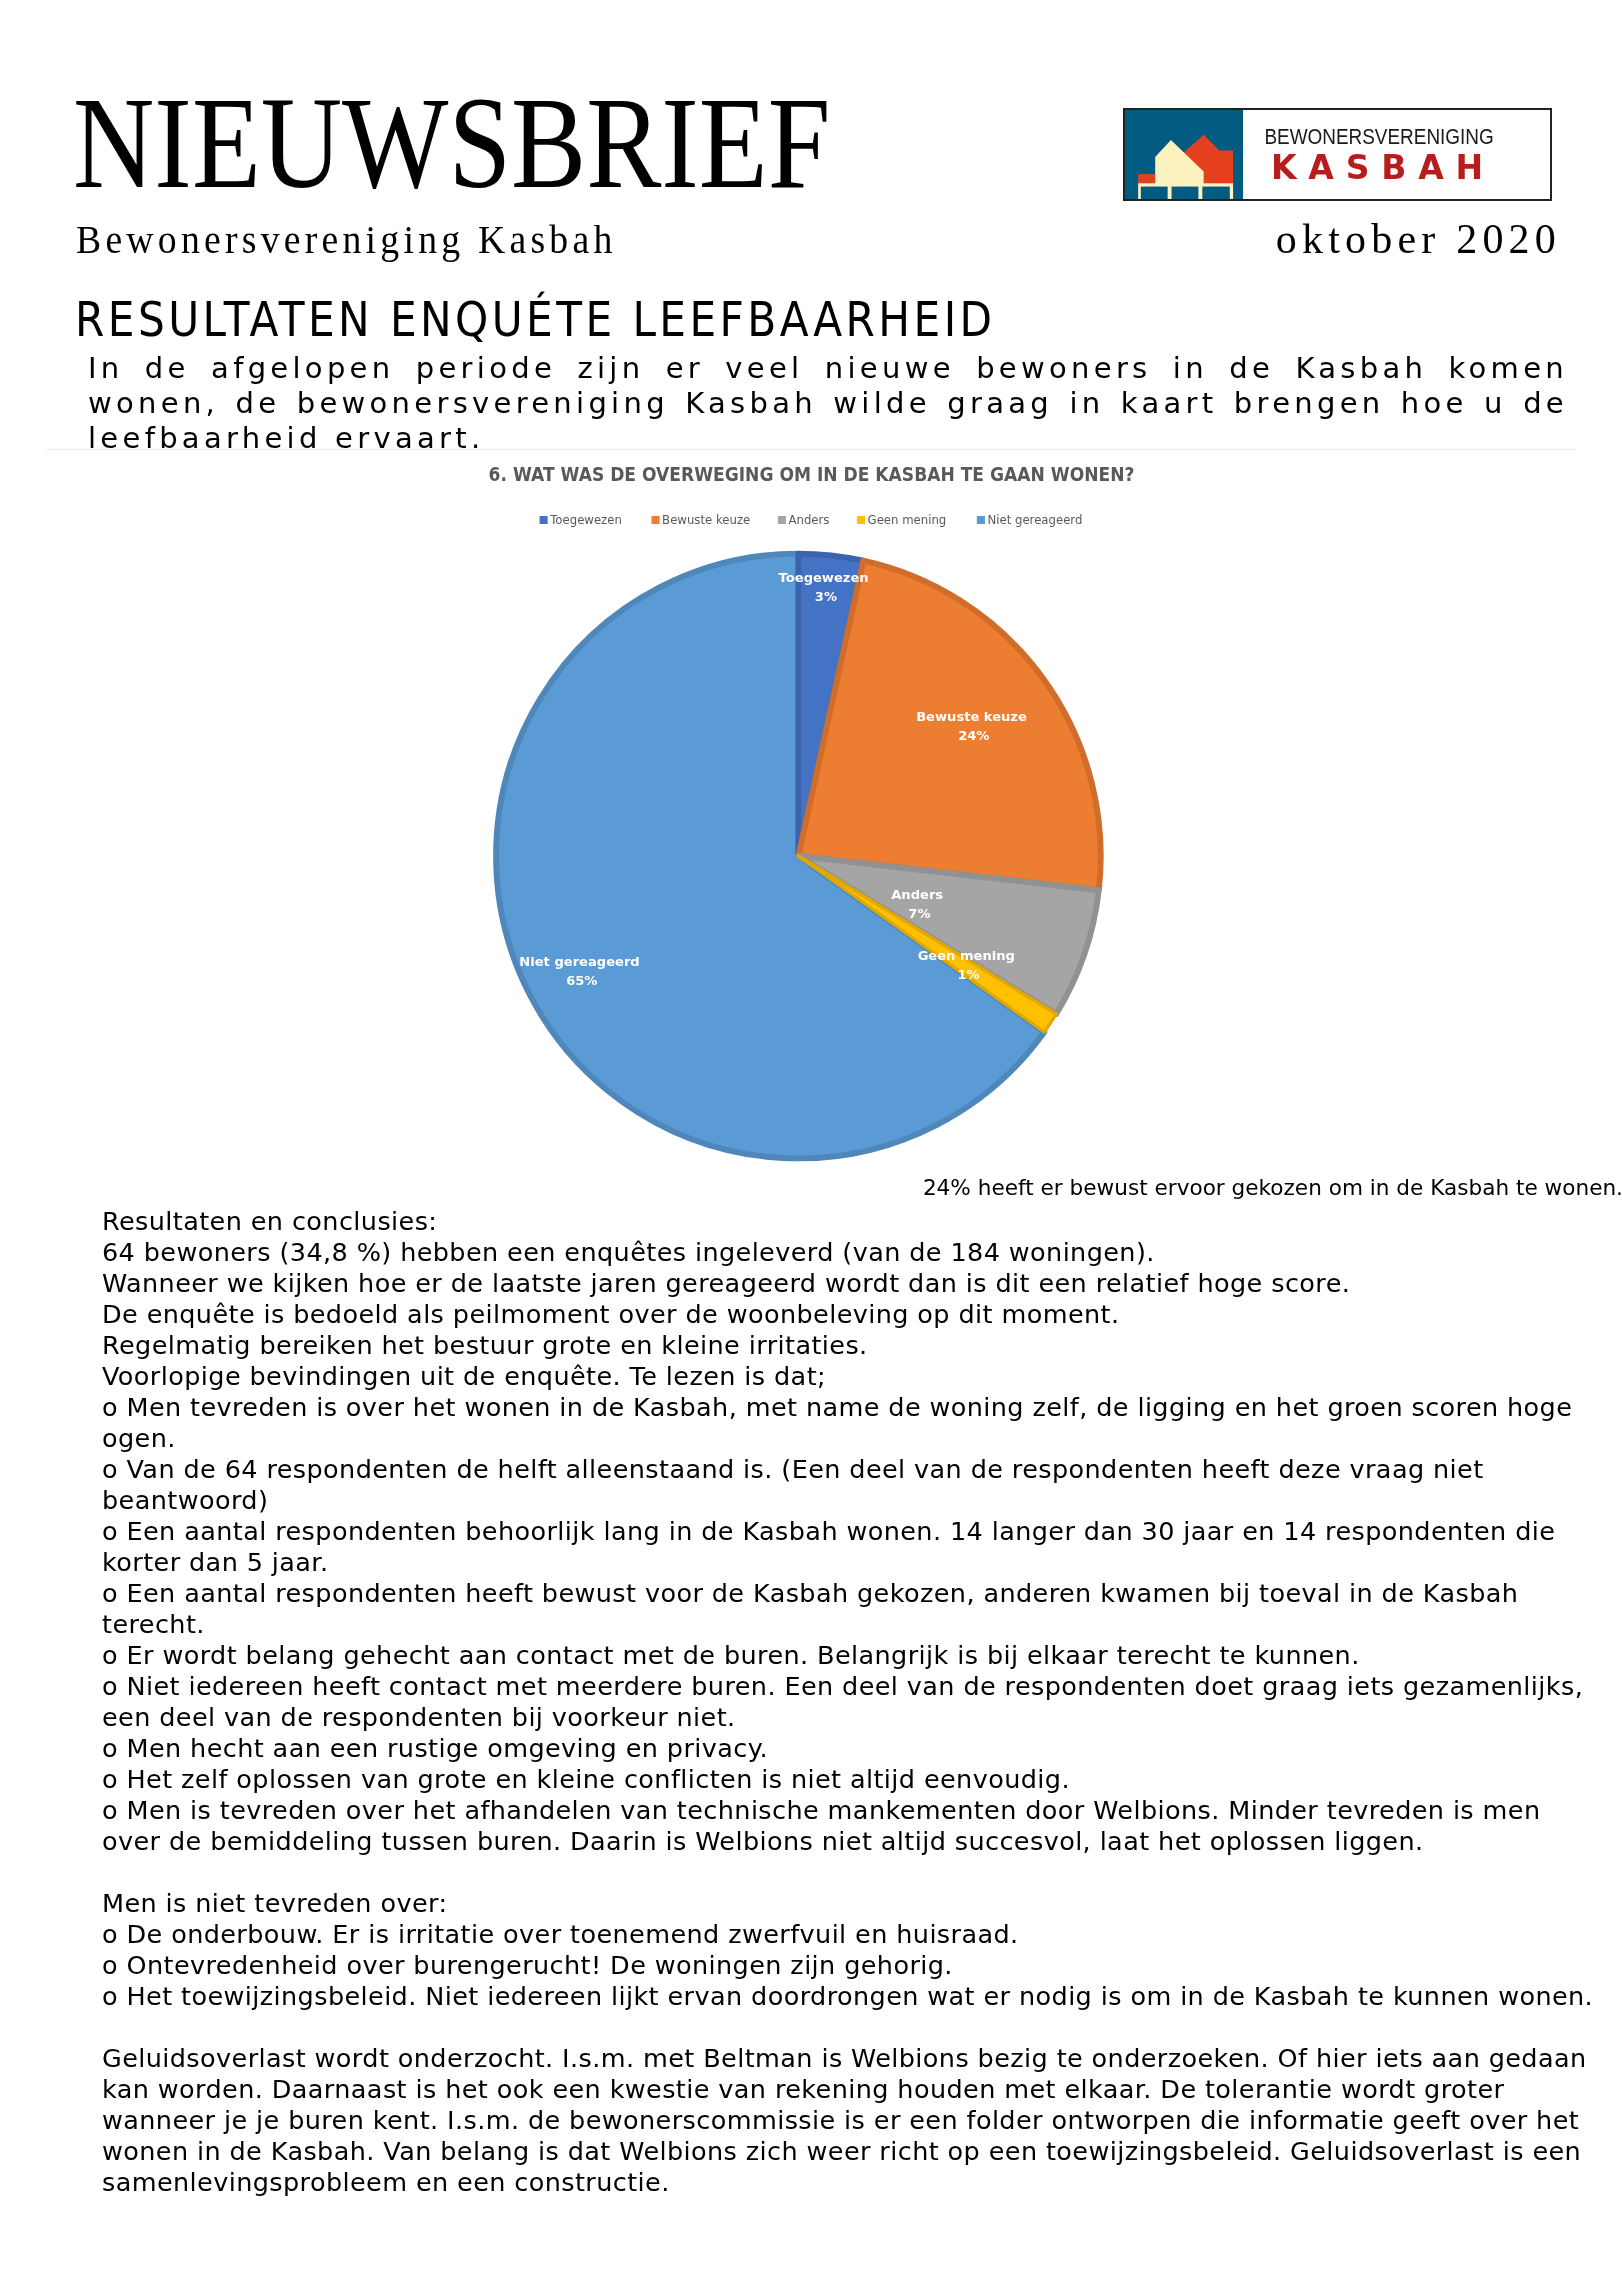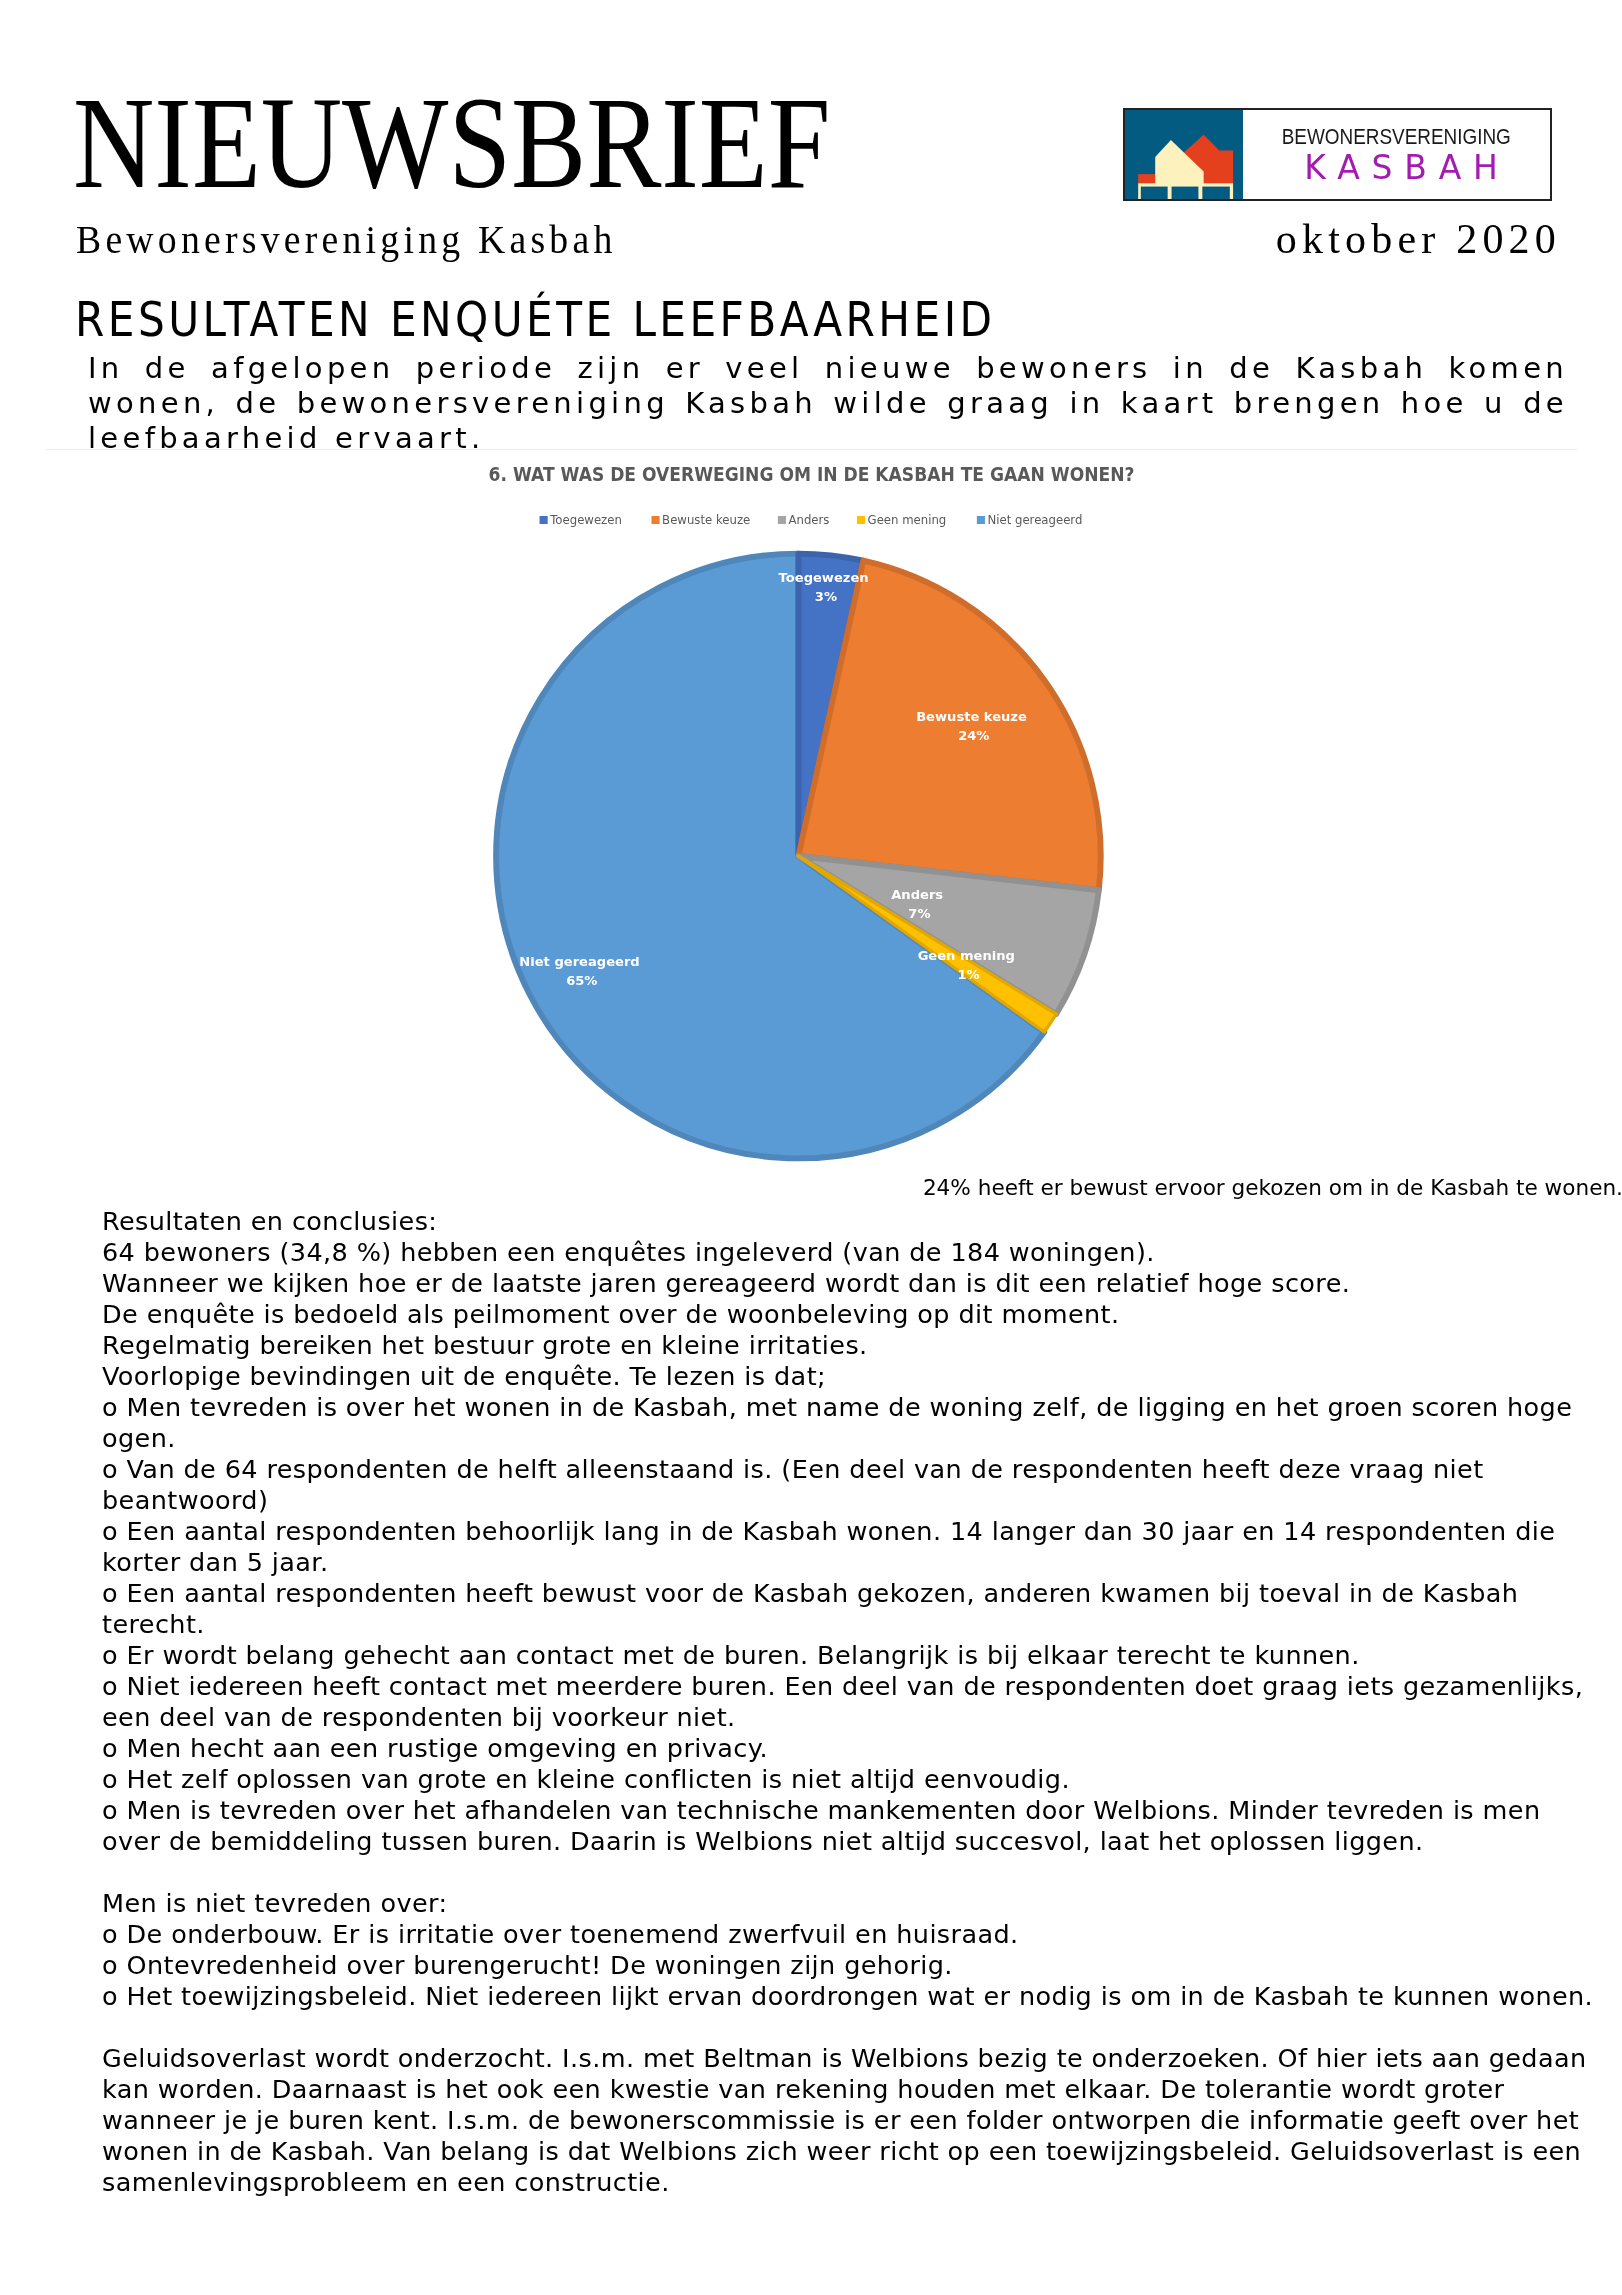--- a/index.html
+++ b/index.html
@@ -23,23 +23,23 @@
   .issue-date {
     right: 62px; top: 216px;
     font-family: "Liberation Serif", "DejaVu Serif", serif;
     font-size: 42px; line-height: 46px; letter-spacing: 5.2px; white-space: nowrap;
   }
 
   
   .logo { left: 1123px; top: 108px; width: 429px; height: 93px; border: 2px solid #222; box-sizing: border-box; background: #fff; display: flex; }
   .logo-art { width: 118px; height: 100%; background: #035b82; position: relative; overflow: hidden; }
   .logo-art svg { position: absolute; left: 0; top: 0; }
-  .logo-text { flex: 1; display: flex; flex-direction: column; justify-content: center; align-items: center; }
+  .logo-text { flex: 1; display: flex; flex-direction: column; justify-content: center; }
   .logo-line1 { font-family: "Liberation Sans", "DejaVu Sans", sans-serif; font-size: 22px; line-height: 25px; color: #1a1a1a; transform: scaleX(0.86); letter-spacing: 0px; white-space: nowrap; }
-  .logo-line2 { font-family: "DejaVu Sans", sans-serif; font-weight: normal; font-size: 33px; line-height: 37px; color: #a21caf; letter-spacing: 11.8px; margin-left: 21px; white-space: nowrap; }
+  .logo-line2 { font-family: "DejaVu Sans", sans-serif; font-weight: bold; font-size: 33px; line-height: 37px; color: #b91c1c; letter-spacing: 11.8px; margin-left: 28px; white-space: nowrap; }
 
   
   .section-title {
     left: 75px; top: 292px; margin: 0;
     font-family: "DejaVu Sans", sans-serif; font-weight: normal;
     font-size: 48px; line-height: 55px; letter-spacing: 3.9px; white-space: nowrap;
     transform: scaleX(0.88); transform-origin: left top;
   }
   .intro {
     left: 76px; top: 339px; width: 1480px;

